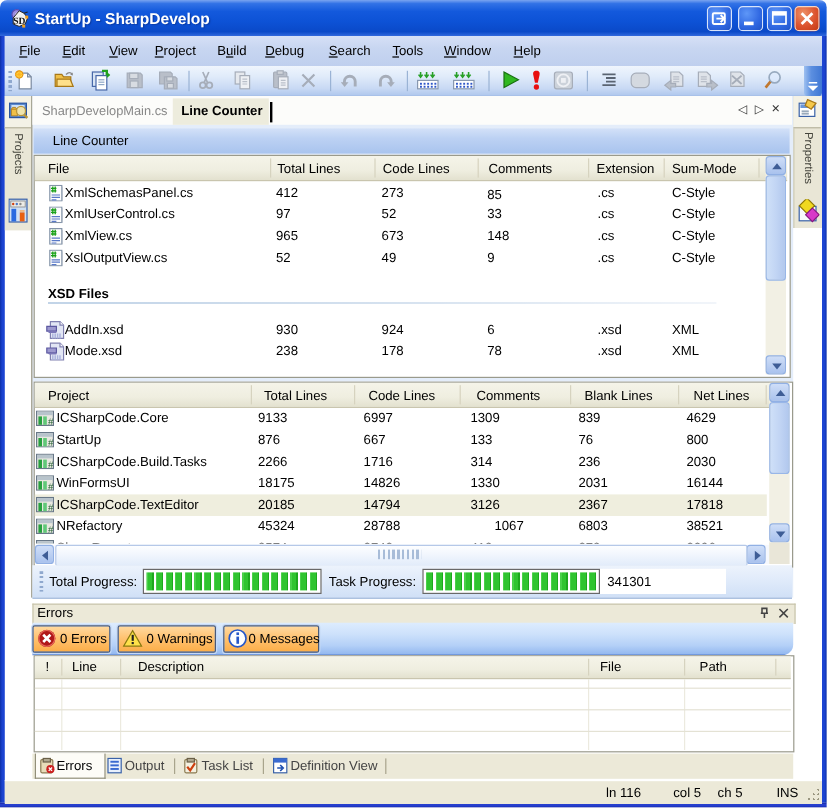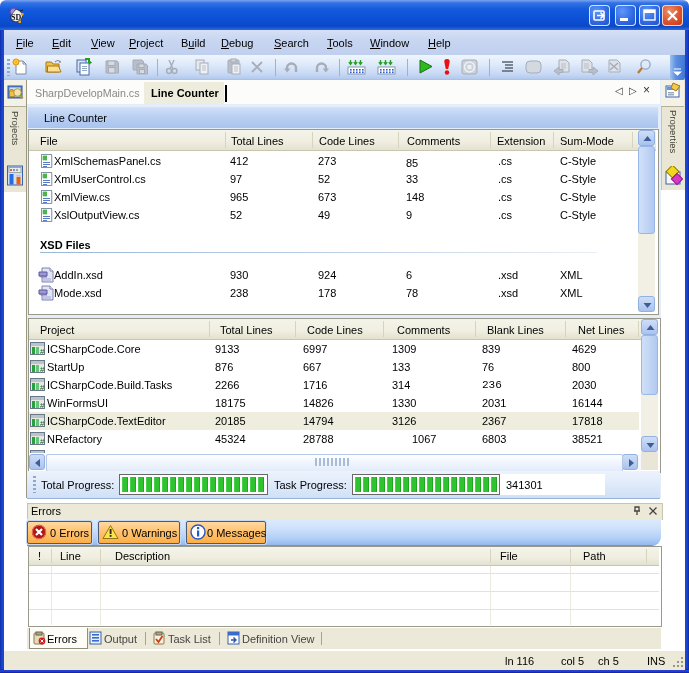--- a/index.html
+++ b/index.html
@@ -30,20 +30,21 @@
 <svg width="17" height="17">
 <circle cx="6" cy="5" r="4" fill="#9a8ce0" stroke="#5a4ab0"></circle>
 <circle cx="6" cy="5" r="1.5" fill="#c8c0f0"></circle>
 <path d="M3 8 L8 2 L12 4 L15 8 L13 13 L8 15 L3 13 Z" fill="#f2f2f2" stroke="#222" stroke-width="0.8"></path>
 <path d="M12 4 l3-1" stroke="#222"></path>
 <text x="3" y="13" font-size="8" font-weight="bold" fill="#111" font-family="Liberation Serif">SD</text>
 <rect x="13" y="6" width="2.5" height="2.5" fill="#f0a020"></rect>
 <rect x="10.5" y="13.5" width="2.5" height="2.5" fill="#f0a020"></rect>
 </svg>
 </div>
+<div class="a tt" style="left:29px;top:8px;font-size:13px;font-weight:bold;color:#fff;text-shadow:1px 1px 1px #0a3ca8;">StartUp - SharpDevelop</div>
 
 <div class="a" style="left:589px;top:5px;width:21px;height:21px;border-radius:4px;background:radial-gradient(circle at 35% 30%,#5e97f8 0%,#3068e2 55%,#1c4fc4 100%);box-shadow:inset 0 0 0 1px #d8e4fa;">
 <svg width="21" height="21">
         <rect x="5" y="6" width="10" height="9" rx="1" fill="none" stroke="#fff" stroke-width="1.6"></rect>
         <path d="M8 10.5 h6 M11.5 7.5 l3 3 -3 3" stroke="#fff" stroke-width="1.6" fill="none"></path>
       </svg></div>
 <div class="a" style="left:615px;top:5px;width:21px;height:21px;border-radius:4px;background:radial-gradient(circle at 35% 30%,#5e97f8 0%,#3068e2 55%,#1c4fc4 100%);box-shadow:inset 0 0 0 1px #d8e4fa;">
 <svg width="21" height="21">
         <rect x="5" y="13" width="8" height="3" fill="#fff"></rect>
       </svg></div>
@@ -448,21 +449,21 @@
           <rect x="1" y="1" width="13" height="3" fill="#b8c4cc"></rect>
           <rect x="2" y="5" width="3" height="7" fill="#28a040"></rect>
           <rect x="6" y="5" width="3" height="7" fill="#60c878"></rect>
           <text x="10" y="12" font-size="8" fill="#206030" font-family="Liberation Sans">#</text>
         </svg>
       </span>
       <span class="tt" style="position:absolute;left:18px;top:3px;">ICSharpCode.Build.Tasks</span>
       <span class="tt" style="position:absolute;left:186px;top:3px;">2266</span>
       <span class="tt" style="position:absolute;left:274px;top:3px;">1716</span>
       <span class="tt" style="position:absolute;left:363px;top:3px;">314</span>
-      <span class="tt" style="position:absolute;left:453px;top:3px;font-family:Liberation Mono, monospace;">236</span>
+      <span class="tt" style="position:absolute;left:453px;top:3px;">236</span>
       <span class="tt" style="position:absolute;left:543px;top:3px;">2030</span>
     </div>
     <div class="a" style="left:29px;top:394px;width:610px;height:18px;">
       <span style="position:absolute;left:1px;top:1px;">
         <svg width="15" height="13" style="position:absolute;left:0;top:1px;">
           <rect x="0.5" y="0.5" width="14" height="12" fill="#e8e8e0" stroke="#687888"></rect>
           <rect x="1" y="1" width="13" height="3" fill="#b8c4cc"></rect>
           <rect x="2" y="5" width="3" height="7" fill="#28a040"></rect>
           <rect x="6" y="5" width="3" height="7" fill="#60c878"></rect>
           <text x="10" y="12" font-size="8" fill="#206030" font-family="Liberation Sans">#</text>

